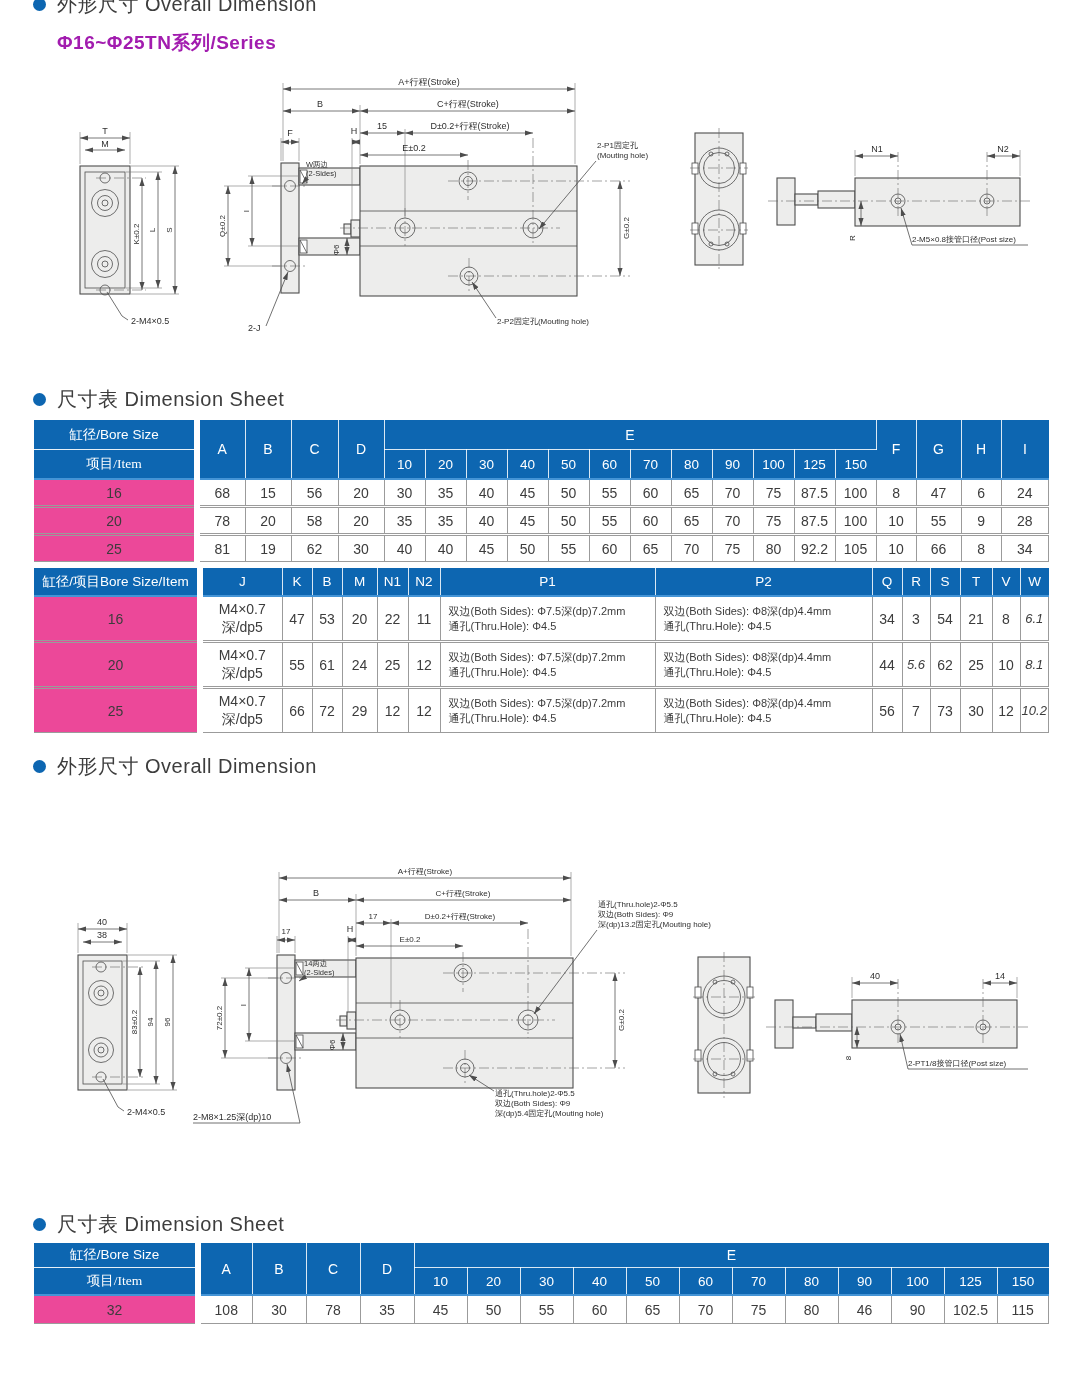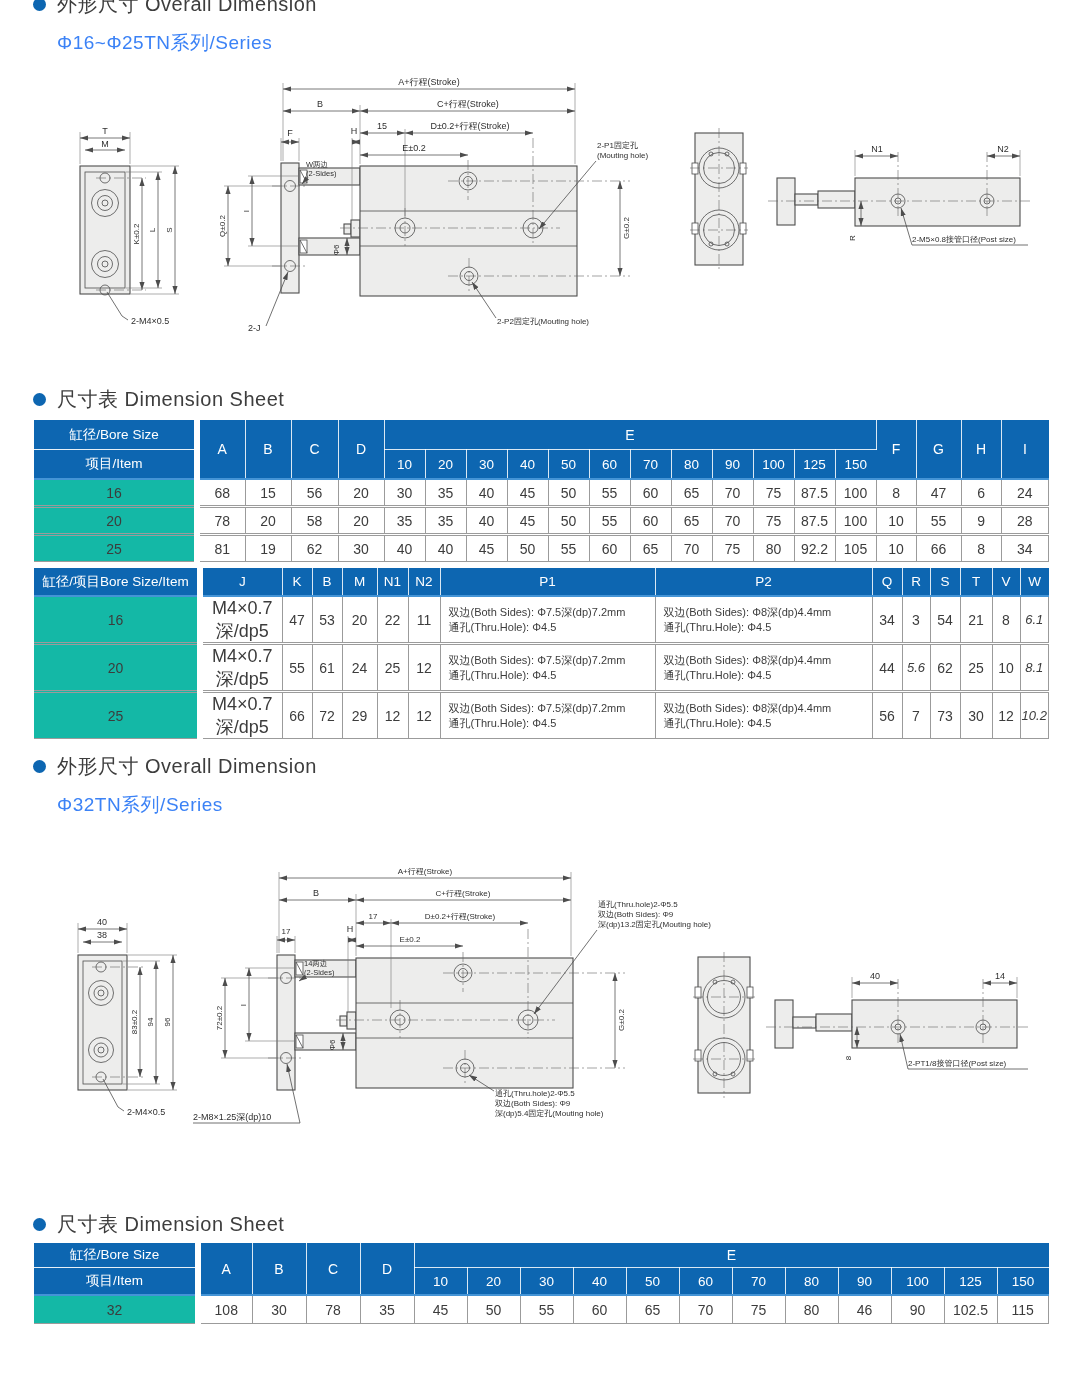--- a/index.html
+++ b/index.html
@@ -3,42 +3,42 @@
 <meta charset="utf-8">
 <style>
   html,body{margin:0;padding:0;background:#fff;}
   body{width:1083px;height:1399px;position:relative;overflow:hidden;
        font-family:"Liberation Sans",sans-serif;color:#3c3c3c;}
   .abs{position:absolute;}
   
   .sec-head{position:absolute;left:33px;}
   .hline{display:flex;align-items:center;font-size:20px;color:#3d3d3d;letter-spacing:.5px;}
   .bullet{width:13px;height:13px;border-radius:50%;background:#0d66b1;margin-right:11px;flex:0 0 auto;}
-  .series{font-size:19px;color:#3b82f6;margin-left:24px;margin-top:12px;letter-spacing:.5px;}
+  .series{font-size:19px;color:#a21caf;margin-left:24px;margin-top:12px;letter-spacing:.5px;font-weight:bold;}
   
   table.dim{border-collapse:collapse;table-layout:fixed;width:1015px;font-size:14px;padding-left:8px;}
   table.dim th{background:#0d66b1;color:#fff;font-weight:normal;text-align:center;
       border-right:1px solid rgba(255,255,255,.85);border-bottom:1px solid rgba(255,255,255,.85);
       padding:0;}
   table.dim th:last-child{border-right:none;}
   table.dim th.hb{border-bottom:2px solid #4494d6;}
   table.dim td{background:#fff;text-align:center;color:#3c3c3c;
       border-left:1px solid #9b9b9b;border-right:1px solid #9b9b9b;padding:0;}
   table.dim tbody tr:not(:last-child) td{border-bottom:3px double #9b9b9b;}
   table.dim tbody tr:last-child td{border-bottom:1px solid #9b9b9b;}
-  table.dim td.item{background:#14b8a6;border-right:6px solid #fff;border-left:none;}
+  table.dim td.item{background:#ec4899;border-right:6px solid #fff;border-left:none;}
   table.dim th.corner{border-right:6px solid #fff;font-size:13.5px;}
   .corner .ct{height:29px;line-height:29px;border-bottom:1px solid rgba(255,255,255,.9);}
-  .corner .cb{height:28px;line-height:28px;}
+  .corner .cb{height:28px;line-height:28px;font-family:Liberation Serif, serif;}
   .t1 thead tr:first-child th{height:29px;}
   .t1 thead tr:last-child th{height:28px;font-size:13.5px;}
   .t1 td{height:25px;}
   .t2 th{height:27px;font-size:13.5px;}
   .t2 td{height:43px;font-size:14px;}
-  .t2 td.jcell{font-size:18px;line-height:1.25;}
+  .t2 td.jcell{font-size:14px;line-height:1.25;}
   .t2 td.pcell{font-size:11px;line-height:1.3;text-align:left;padding-left:8px;}
   .t2 td.sm{font-size:13px;font-style:italic;}
   .t3 thead tr:first-child th{height:24px;}
   .t3 thead tr:last-child th{height:26px;font-size:13.5px;}
   .t3 td{height:27px;}
   
   .part{fill:#ededec;stroke:#4d4d4d;stroke-width:1.1;}
   .thin{fill:none;stroke:#4d4d4d;stroke-width:.8;}
   .whitep{fill:#fff;stroke:#4d4d4d;stroke-width:.8;}
   .dim{stroke:#555;stroke-width:.8;fill:none;}
@@ -479,21 +479,20 @@
         <td class="sm">10.2</td>
     </tr>
   </tbody>
 </table>
 
 <div class="sec-head" style="top:753px;">
   <div class="hline">
       <span class="bullet"></span>
     <span>外形尺寸 Overall Dimension</span>
     </div>
-  <div class="series">Φ32TN系列/Series</div>
 </div>
 
 <svg class="abs" style="top:845px;left:0;" width="1083" height="372" viewBox="0 0 1083 372">
 
   <g>
     <line class="ext" x1="78" y1="108" x2="78" y2="78"></line>
       <line class="ext" x1="127" y1="108" x2="127" y2="78"></line>
     <line class="dim" x1="78" y1="84" x2="127" y2="84" marker-start="url(#ar)" marker-end="url(#ar)"></line>
     <text class="d" x="102" y="80">40</text>
     <line class="dim" x1="83" y1="97" x2="122" y2="97" marker-start="url(#ar)" marker-end="url(#ar)"></line>

